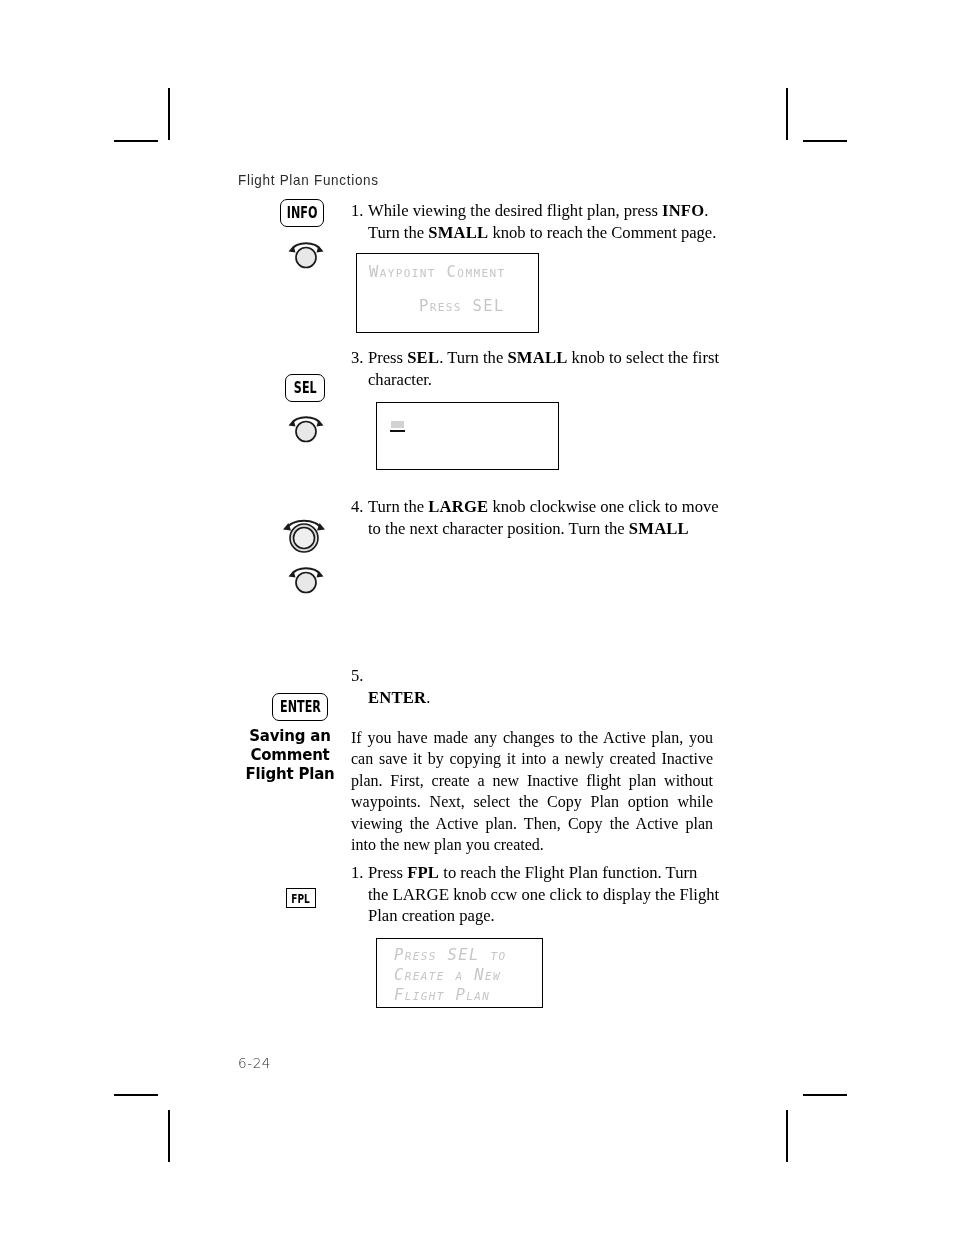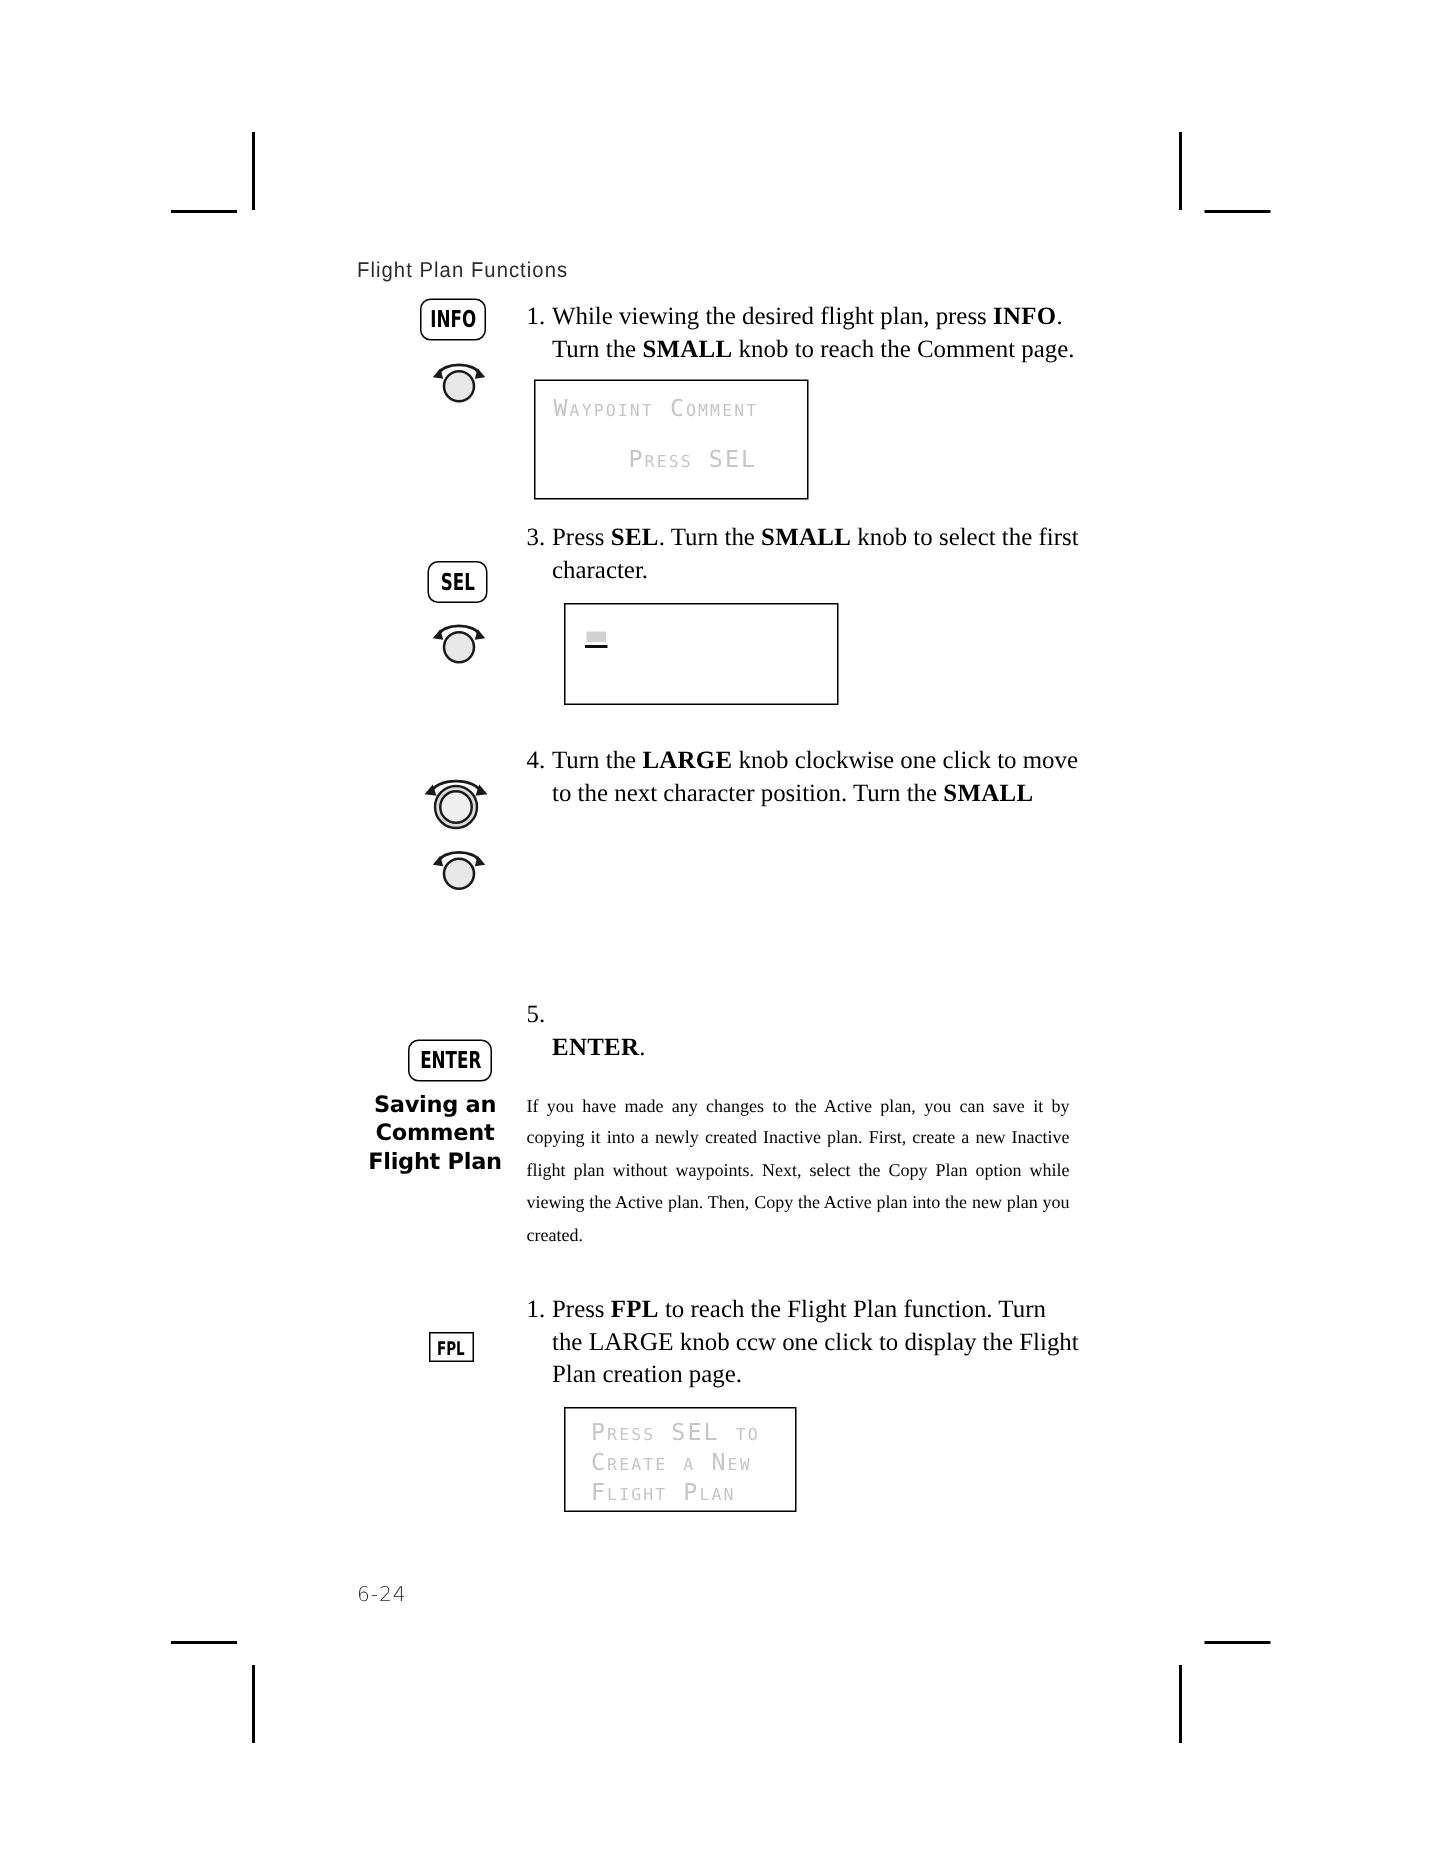--- a/index.html
+++ b/index.html
@@ -67,21 +67,21 @@
   }
   .sc-light {
     font-variant: small-caps;
     font-size: 17px;
   }
 
   
   .body-para {
     position: absolute;
     font-family: "Liberation Serif", serif;
-    font-size: 12px;
+    font-size: 16px;
     line-height: 21.4px;
     text-align: justify;
     color: #000;
   }
 
   
   .side-head {
     position: absolute;
     font-family: "DejaVu Sans", sans-serif;
     font-weight: bold;
@@ -285,21 +285,21 @@
 
   <div class="step" style="left:351px; top:862px; width:372px;">
     <span class="num">1.</span>
     <span class="txt">
       <span>Press </span><span class="sc">FPL</span><span> to reach the Flight Plan function. Turn</span><br>
       <span>the </span><span class="sc-light">LARGE</span><span> knob ccw one click to display the Flight</span><br>
       <span>Plan creation page.</span>
     </span>
   </div>
 
-  <div class="lcd" style="left:376px; top:938px; width:155px; height:70px;">
+  <div class="lcd" style="left:376px; top:938px; width:167px; height:70px;font-style:italic;">
     <div class="lcd-line" style="position:absolute; left:17px; top:7px;">Press SEL to</div>
     <div class="lcd-line" style="position:absolute; left:17px; top:27px;">Create a New</div>
     <div class="lcd-line" style="position:absolute; left:17px; top:47px;">Flight Plan</div>
   </div>
 
   <div class="folio">6-24</div>
 
 </div>
 
 </body></html>

